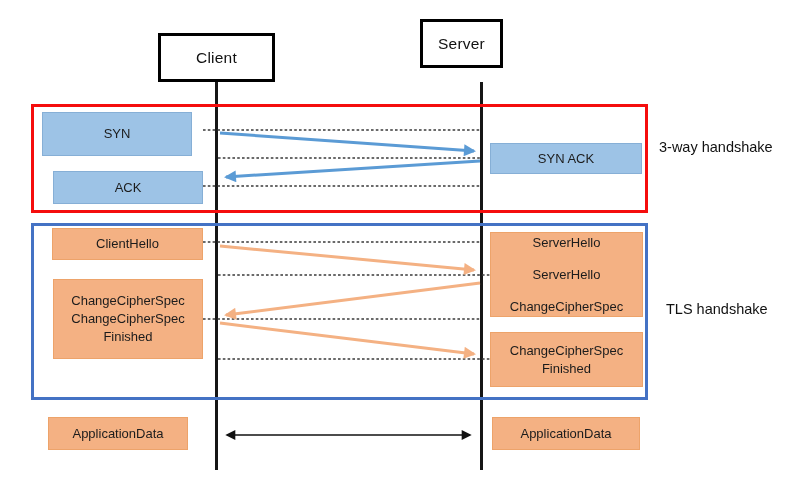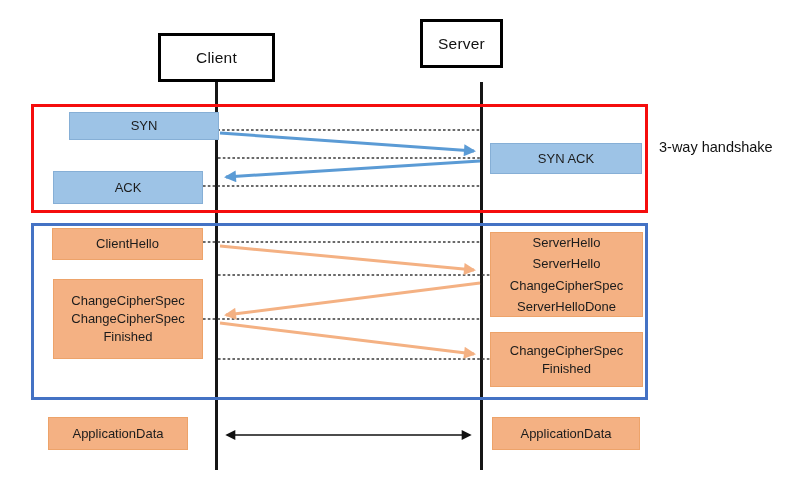--- a/index.html
+++ b/index.html
@@ -71,21 +71,21 @@
     <line x1="220" y1="133" x2="474" y2="151" stroke="#5b9bd5" stroke-width="3" marker-end="url(#ah-blue)"></line>
     <line x1="480" y1="161" x2="226" y2="177" stroke="#5b9bd5" stroke-width="3" marker-end="url(#ah-blue)"></line>
 
     <line x1="220" y1="246" x2="474" y2="270" stroke="#f4b183" stroke-width="3" marker-end="url(#ah-orange)"></line>
     <line x1="480" y1="283" x2="226" y2="315" stroke="#f4b183" stroke-width="3" marker-end="url(#ah-orange)"></line>
     <line x1="220" y1="323" x2="474" y2="354" stroke="#f4b183" stroke-width="3" marker-end="url(#ah-orange)"></line>
 
     <line x1="227" y1="435" x2="470" y2="435" stroke="#111111" stroke-width="1.6" marker-start="url(#ah-black)" marker-end="url(#ah-black)"></line>
   </svg>
 
-  <div class="msg blue" style="left:69px;top:112px;width:150px;height:28px;">
+  <div class="msg blue" style="left:42px;top:112px;width:150px;height:44px;">
     <div>SYN</div>
   </div>
   <div class="msg blue" style="left:490px;top:143px;width:152px;height:31px;">
     <div>SYN ACK</div>
   </div>
   <div class="msg blue" style="left:53px;top:171px;width:150px;height:33px;">
     <div>ACK</div>
   </div>
 
   <div class="msg orange" style="left:52px;top:228px;width:151px;height:32px;">
@@ -95,32 +95,34 @@
   <div class="msg orange" style="left:53px;top:279px;width:150px;height:80px;">
     <div>ChangeCipherSpec</div>
     <div>ChangeCipherSpec</div>
     <div>Finished</div>
   </div>
 
   <div class="msg orange" style="left:490px;top:232px;width:153px;height:85px;line-height:19px;justify-content:space-between;">
     <div>ServerHello</div>
     <div>ServerHello</div>
     <div>ChangeCipherSpec</div>
-    <div>ServerHelloDone</div>
   </div>
 
   <div class="msg orange" style="left:490px;top:332px;width:153px;height:55px;">
     <div>ChangeCipherSpec</div>
     <div>Finished</div>
   </div>
 
   <div class="msg orange" style="left:48px;top:417px;width:140px;height:33px;">
     <div>ApplicationData</div>
   </div>
   <div class="msg orange" style="left:492px;top:417px;width:148px;height:33px;">
     <div>ApplicationData</div>
   </div>
 
   <div class="side-label" style="left:659px;top:138px;">
     <div>3-way handshake</div>
   </div>
+  <div class="side-label" style="left:666px;top:300px;">
+    <div>TLS handshake</div>
+  </div>
 
 </div>
 
 </body></html>

